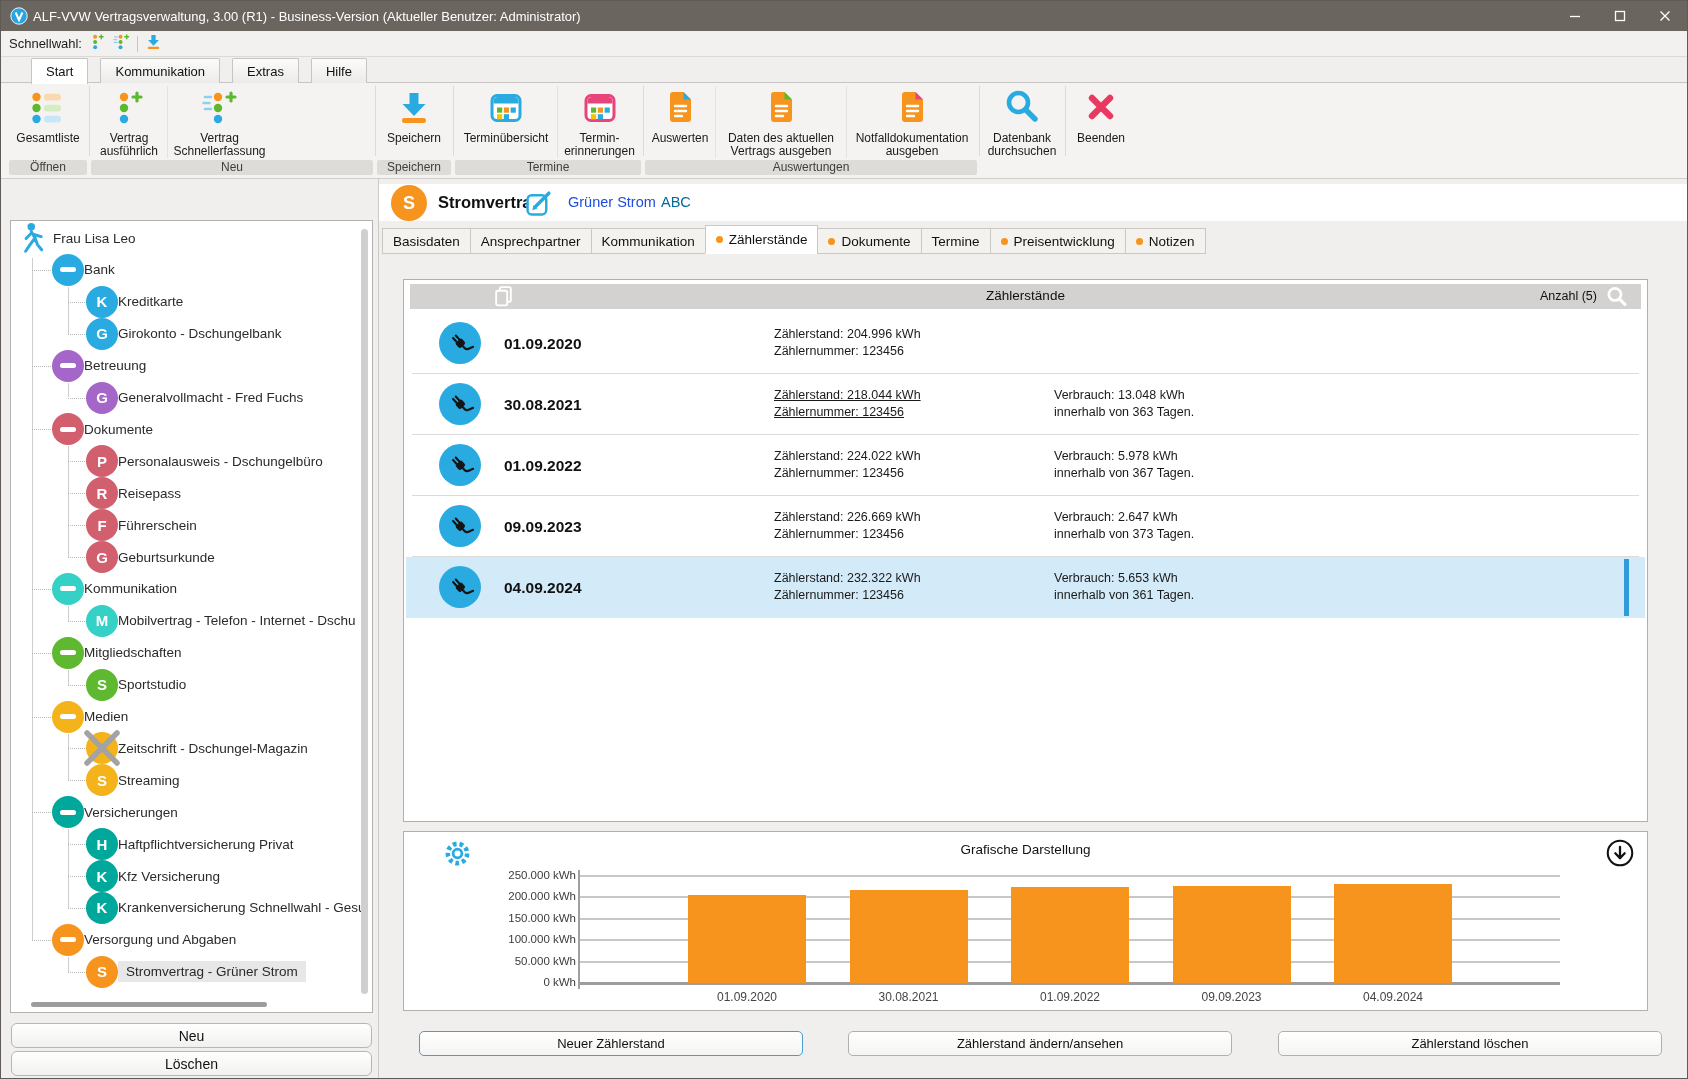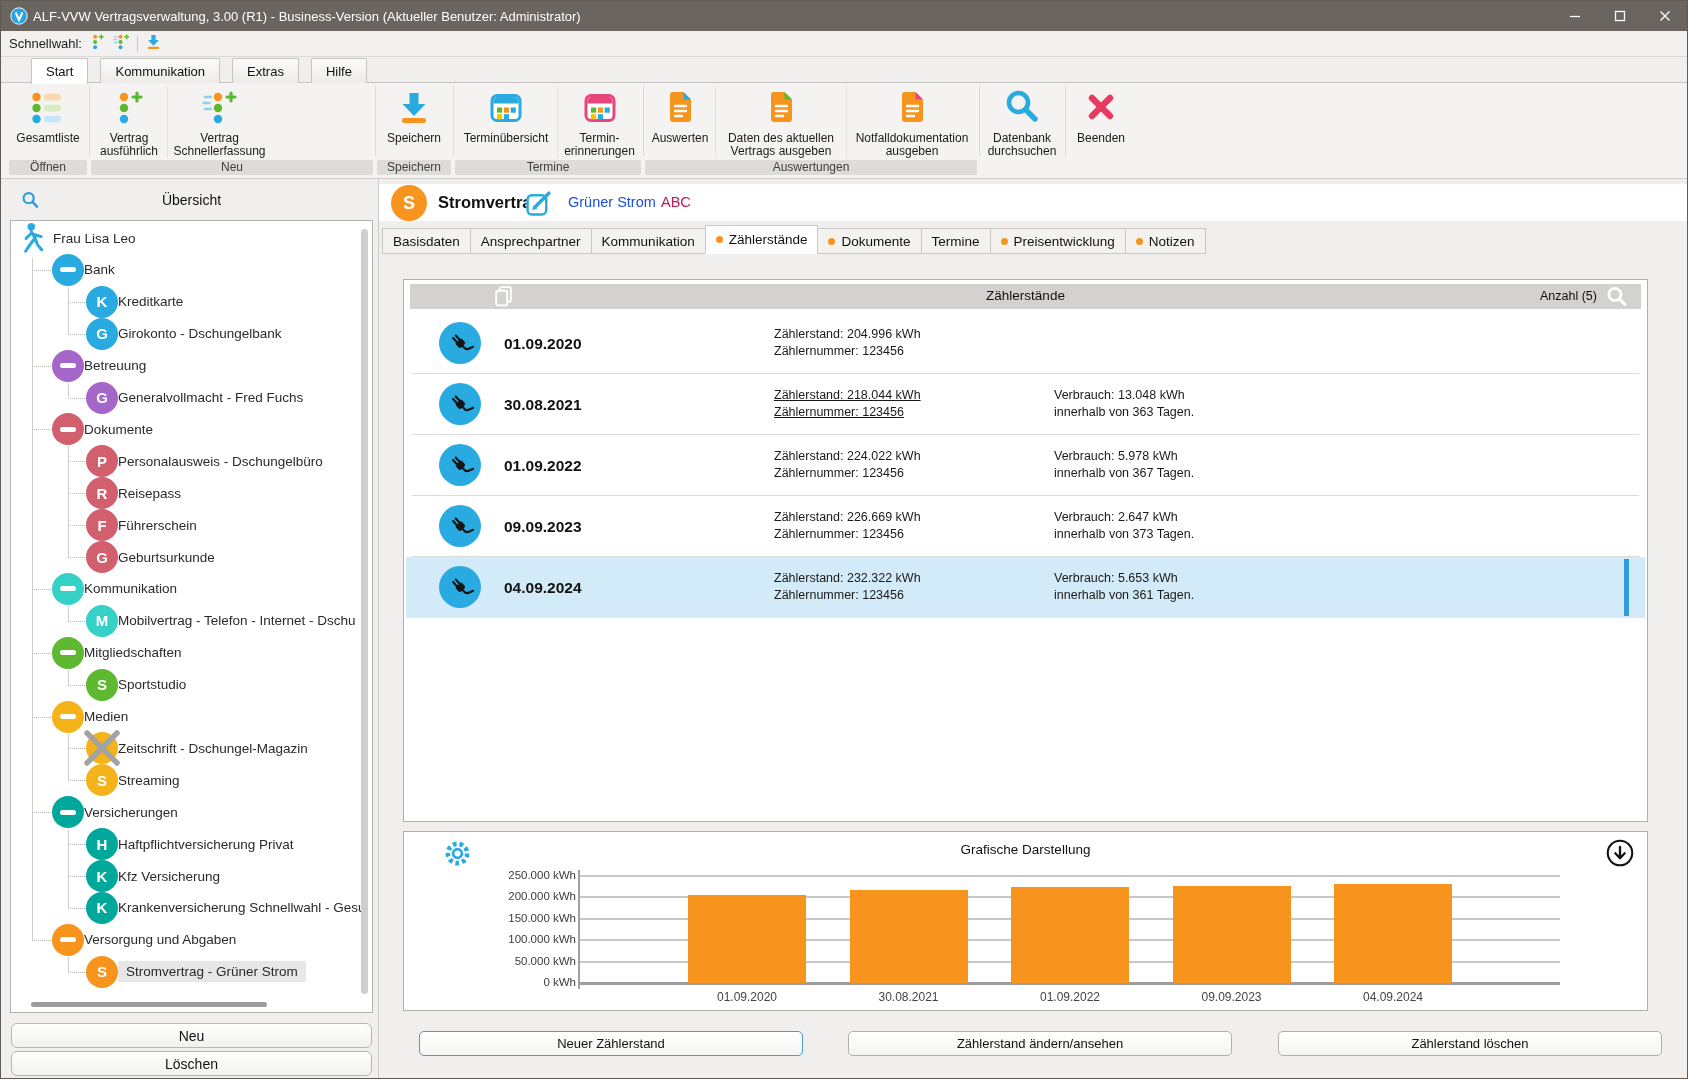--- a/index.html
+++ b/index.html
@@ -38,21 +38,21 @@
   .tline{position:absolute;background:#cfcecb;}
   .tstub{position:absolute;border-top:1px dotted #b9b8b5;height:0;}
   .sbtn{position:absolute;left:10px;width:361px;height:25px;border:1px solid #b7b6b3;border-radius:6px;background:linear-gradient(#ffffff,#f1f1ef);font-size:14px;color:#111;display:flex;align-items:center;justify-content:center;box-sizing:border-box;}
   #splitter{position:absolute;left:377px;top:177px;width:1px;height:902px;background:#cbcac7;}
   
   #mainheader{position:absolute;left:378px;top:183px;width:1310px;height:37px;background:#fff;}
   .scircle{position:absolute;left:12px;top:1px;width:36px;height:36px;border-radius:50%;background:#f7941d;color:#fff;font-weight:bold;font-size:18px;display:flex;align-items:center;justify-content:center;}
   #ct-title{position:absolute;left:59px;top:9px;font-size:16.5px;font-weight:bold;color:#111;}
   #ct-edit{position:absolute;left:147px;top:5px;}
   #ct-name{position:absolute;left:189px;top:10px;font-size:14.5px;color:#1d4ed8;}
-  #ct-code{position:absolute;left:282px;top:10px;font-size:14.5px;color:#be185d;}
+  #ct-code{position:absolute;left:282px;top:10px;font-size:14.5px;color:#0369a1;}
   
   #tabbar{position:absolute;left:382px;top:224px;height:29px;display:flex;align-items:flex-end;z-index:1;}
   .ctab{height:26px;box-sizing:border-box;border:1px solid #c9c8c5;background:#f3f2ef;display:flex;align-items:center;padding:0 10px;font-size:13.5px;color:#111;margin-left:-1px;}
   .ctab.active{background:#fff;height:29px;border-bottom:1px solid #fff;}
   .tabdot{width:7px;height:7px;border-radius:50%;background:#f7941d;margin-right:6px;}
   
   #table-panel{position:absolute;left:402px;top:278px;width:1245px;height:543px;background:#fff;border:1px solid #b1b0ae;box-sizing:border-box;}
   #table-headbar{position:absolute;left:6px;top:4px;right:6px;height:25px;background:#d3d2d0;}
   #table-title{position:absolute;left:0;top:4px;width:100%;text-align:center;font-size:13.5px;color:#111;}
   #table-count{position:absolute;right:44px;top:5px;font-size:12.5px;color:#111;}
@@ -274,27 +274,20 @@
         </div>
       </div>
       <div class="vsep" style="left: 88px;"></div>
       <div class="vsep" style="left: 374px;"></div>
       <div class="vsep" style="left: 452px;"></div>
       <div class="vsep" style="left: 642px;"></div>
       <div class="vsep" style="left: 978px;"></div>
       <div class="vsep" style="left: 1064px;"></div>
     </div>
 
-  <div id="sb-header">
-    <span class="abs" style="left:11px;top:4px;" id="sb-search"><svg width="18" height="18" viewBox="0 0 20 20">
-          <circle cx="8.5" cy="8" r="5.6" fill="none" stroke="#2f9bd8" stroke-width="2.4"></circle>
-          <path d="M12.7 12.2 L17.8 17.3" stroke="#2f9bd8" stroke-width="2.8" stroke-linecap="round"></path>
-        </svg></span>
-    <span id="sb-title">Übersicht</span>
-  </div>
   <div id="tree-panel">
       <div class="tline" style="left: 21px; top: 37px; width: 1px; height: 681.8px;"></div>
       <div class="tline" style="left: 57px; top: 65.9px; width: 1px; height: 46.8px;"></div>
       <div class="tstub" style="left: 21px; top: 48.9px; width: 21px;"></div>
       <div class="tstub" style="left: 57px; top: 80.8px; width: 19px;"></div>
       <div class="tstub" style="left: 57px; top: 112.7px; width: 19px;"></div>
       <div class="tline" style="left: 57px; top: 161.6px; width: 1px; height: 14.9px;"></div>
       <div class="tstub" style="left: 21px; top: 144.6px; width: 21px;"></div>
       <div class="tstub" style="left: 57px; top: 176.5px; width: 19px;"></div>
       <div class="tline" style="left: 57px; top: 225.4px; width: 1px; height: 110.6px;"></div>

